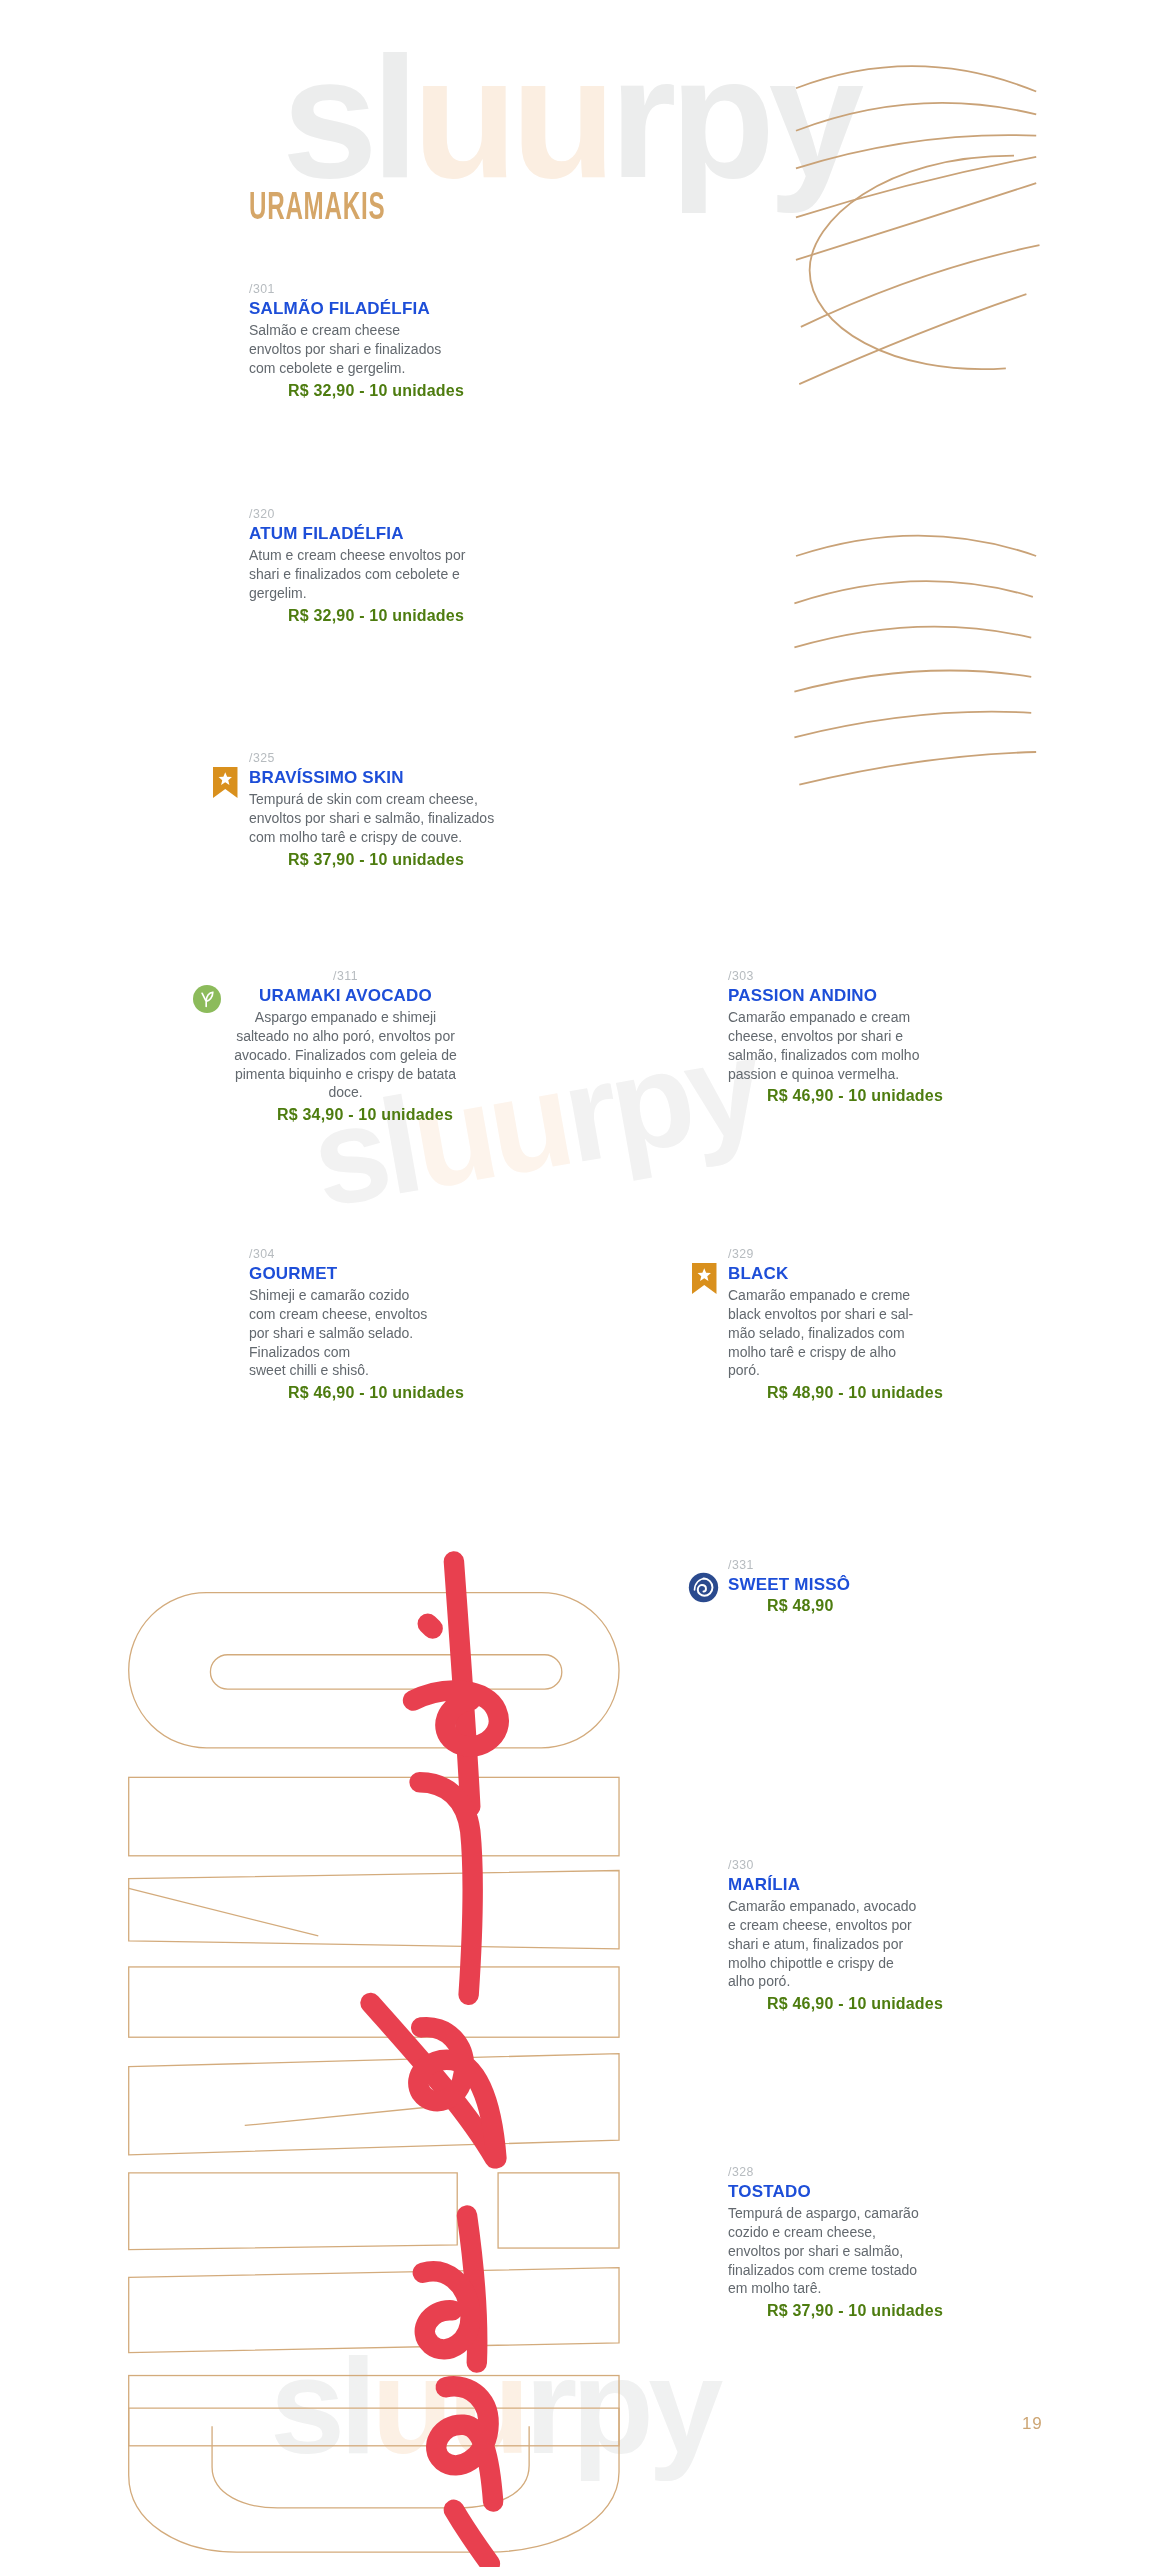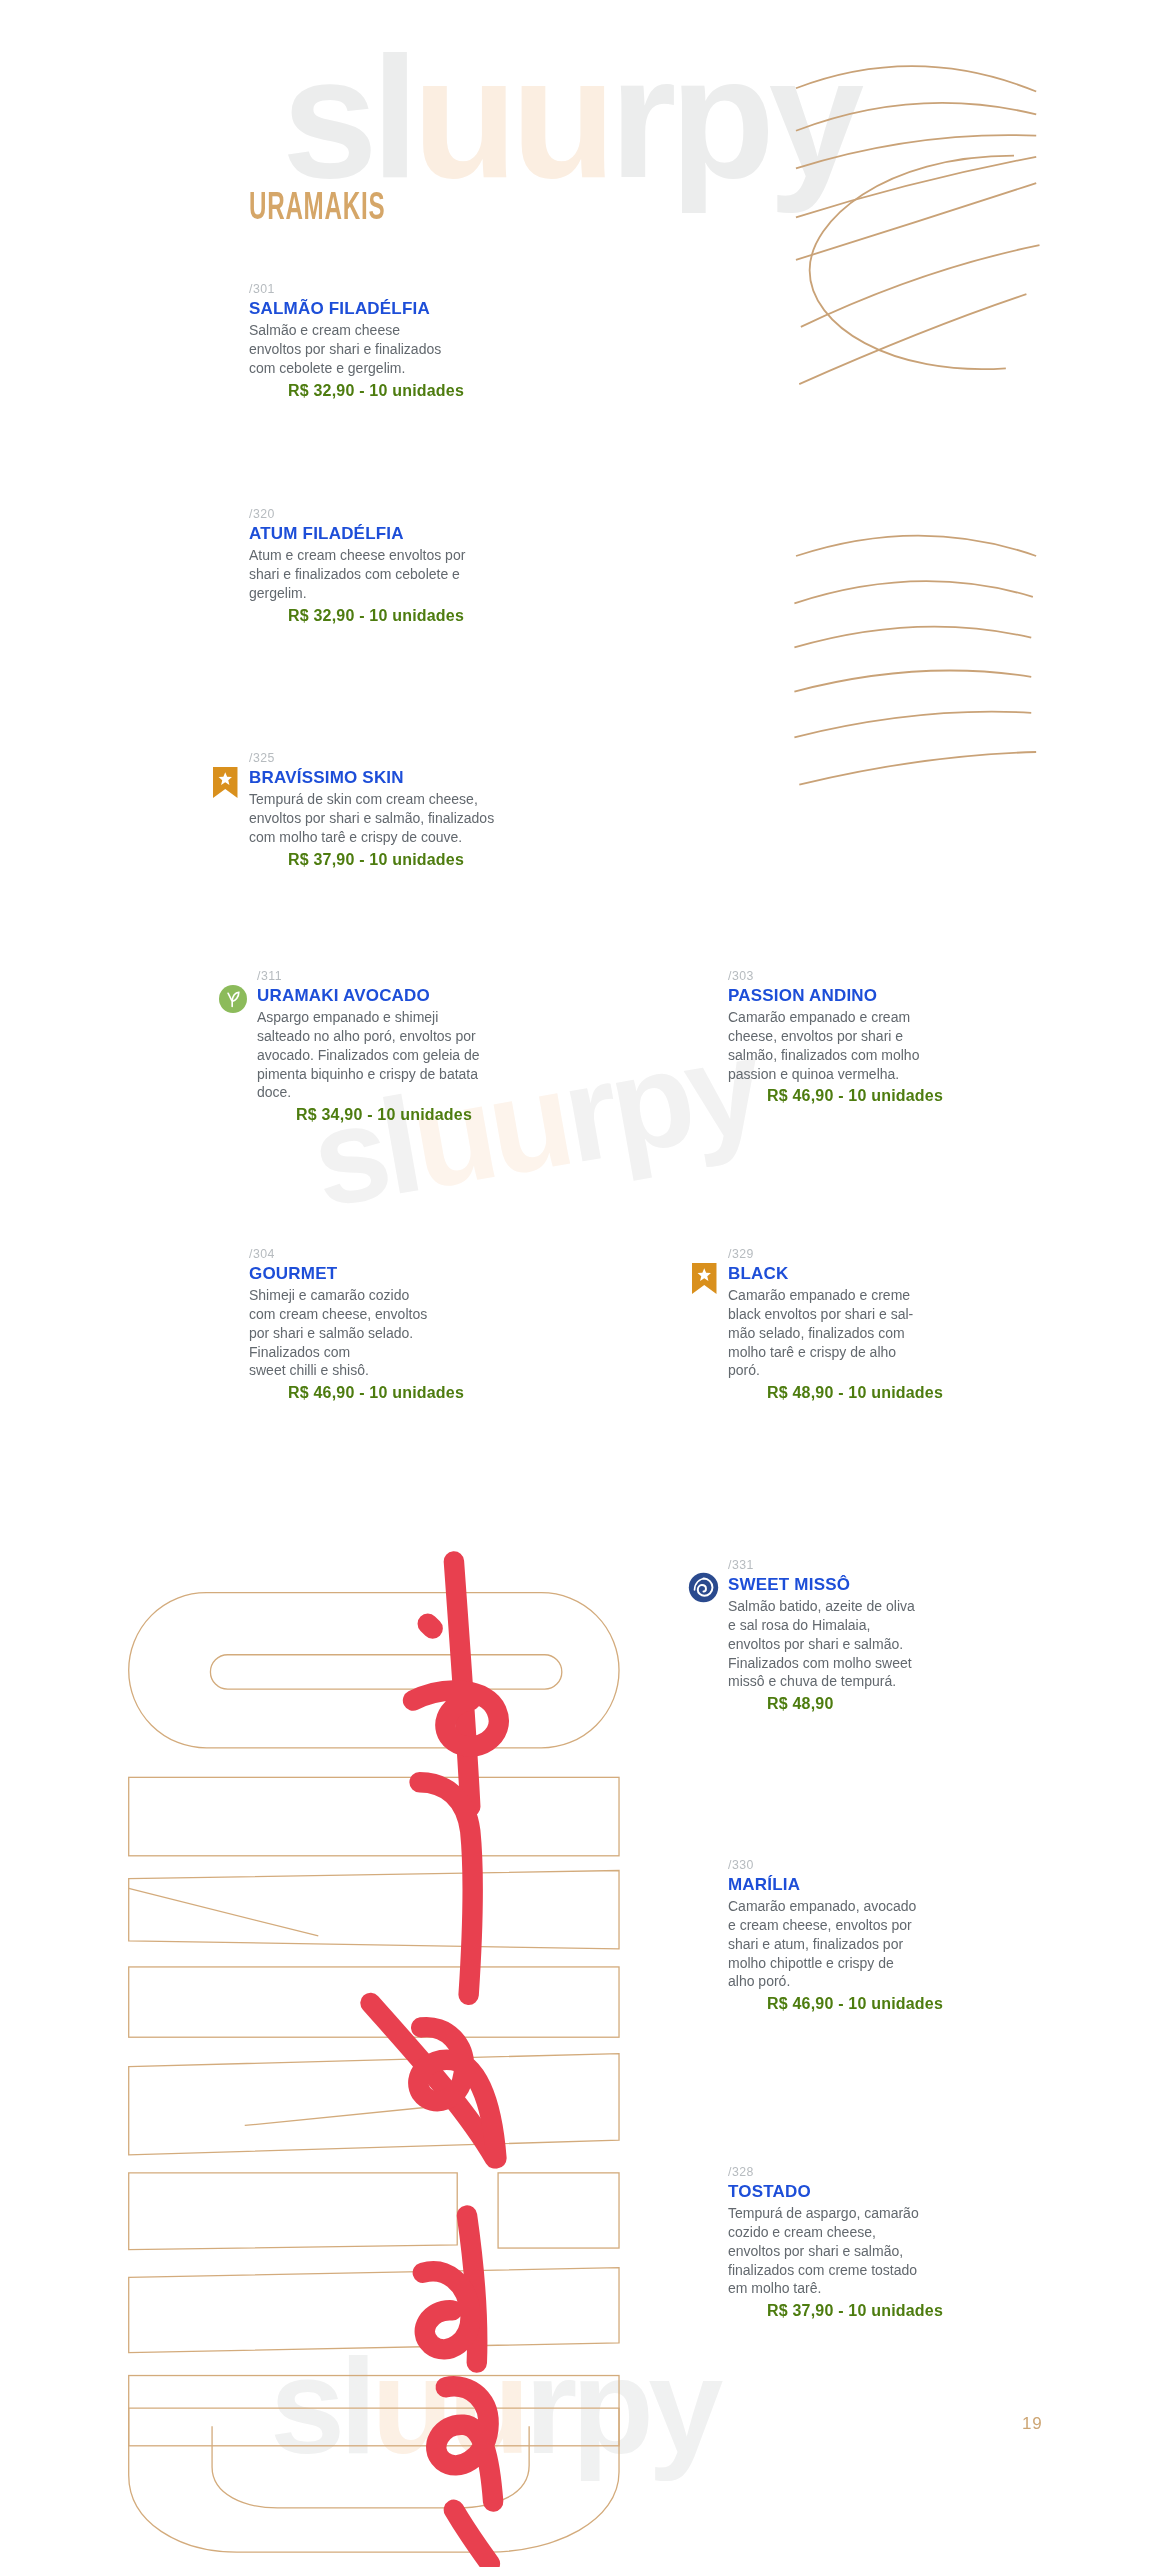--- a/index.html
+++ b/index.html
@@ -230,21 +230,21 @@
       <path d="M15 6.5 L17.3 12 L23.2 12.4 L18.7 16.3 L20.1 22 L15 18.8 L9.9 22 L11.3 16.3 L6.8 12.4 L12.7 12 Z" fill="#ffffff"></path>
     </svg>
     <div class="item-code">/325</div>
     <div class="item-title">BRAVÍSSIMO SKIN</div>
     <div class="item-desc">Tempurá de skin com cream cheese,
 envoltos por shari e salmão, finalizados
 com molho tarê e crispy de couve.</div>
     <div class="item-price">R$ 37,90  -  10 unidades</div>
   </div>
 
-  <div class="item" style="top:969px;left:257px;width:229px;">
+  <div class="item" style="top:969px;left:231px;width:229px;text-align:center;">
     <svg class="badge veg" viewBox="0 0 34 34">
       <circle cx="17" cy="17" r="17" fill="#8cbb5b"></circle>
       <path d="M11 10 L16 20 M16 20 L16 26 M16 20 C16 13 20 9 24 9 C24 15 20 19 16 20 Z" stroke="#ffffff" stroke-width="2" fill="none" stroke-linecap="round"></path>
     </svg>
     <div class="item-code">/311</div>
     <div class="item-title">URAMAKI AVOCADO</div>
     <div class="item-desc">Aspargo empanado e shimeji
 salteado no alho poró, envoltos por
 avocado. Finalizados com geleia de
 pimenta biquinho e crispy de batata
@@ -289,25 +289,20 @@
   </div>
 
   <div class="item" style="top:1558px;left:728px;width:245px;">
     <svg class="badge spiral" viewBox="0 0 38 38">
       <circle cx="19" cy="19" r="18" fill="#2a4a8e"></circle>
       <path d="M19 8 C25 8 30 13 30 19 C30 25 25 29 20 29 C16 29 12 26 12 22 C12 19 14 16 17 16 C20 16 22 18 22 20.5 C22 22.5 20.5 24 19 24" stroke="#ffffff" stroke-width="2.4" fill="none" stroke-linecap="round"></path>
       <path d="M8 22 C8 14 14 8 21 8" stroke="#ffffff" stroke-width="2" fill="none" stroke-linecap="round"></path>
     </svg>
     <div class="item-code">/331</div>
     <div class="item-title">SWEET MISSÔ</div>
-    <div class="item-desc">Salmão batido, azeite de oliva
-e sal rosa do Himalaia,
-envoltos por shari e salmão.
-Finalizados com molho sweet
-missô e chuva de tempurá.</div>
     <div class="item-price">R$ 48,90</div>
   </div>
 
   <div class="item" style="top:1858px;left:728px;width:245px;">
     <div class="item-code">/330</div>
     <div class="item-title">MARÍLIA</div>
     <div class="item-desc">Camarão empanado, avocado
 e cream cheese, envoltos por
 shari e atum, finalizados por
 molho chipottle e crispy de

